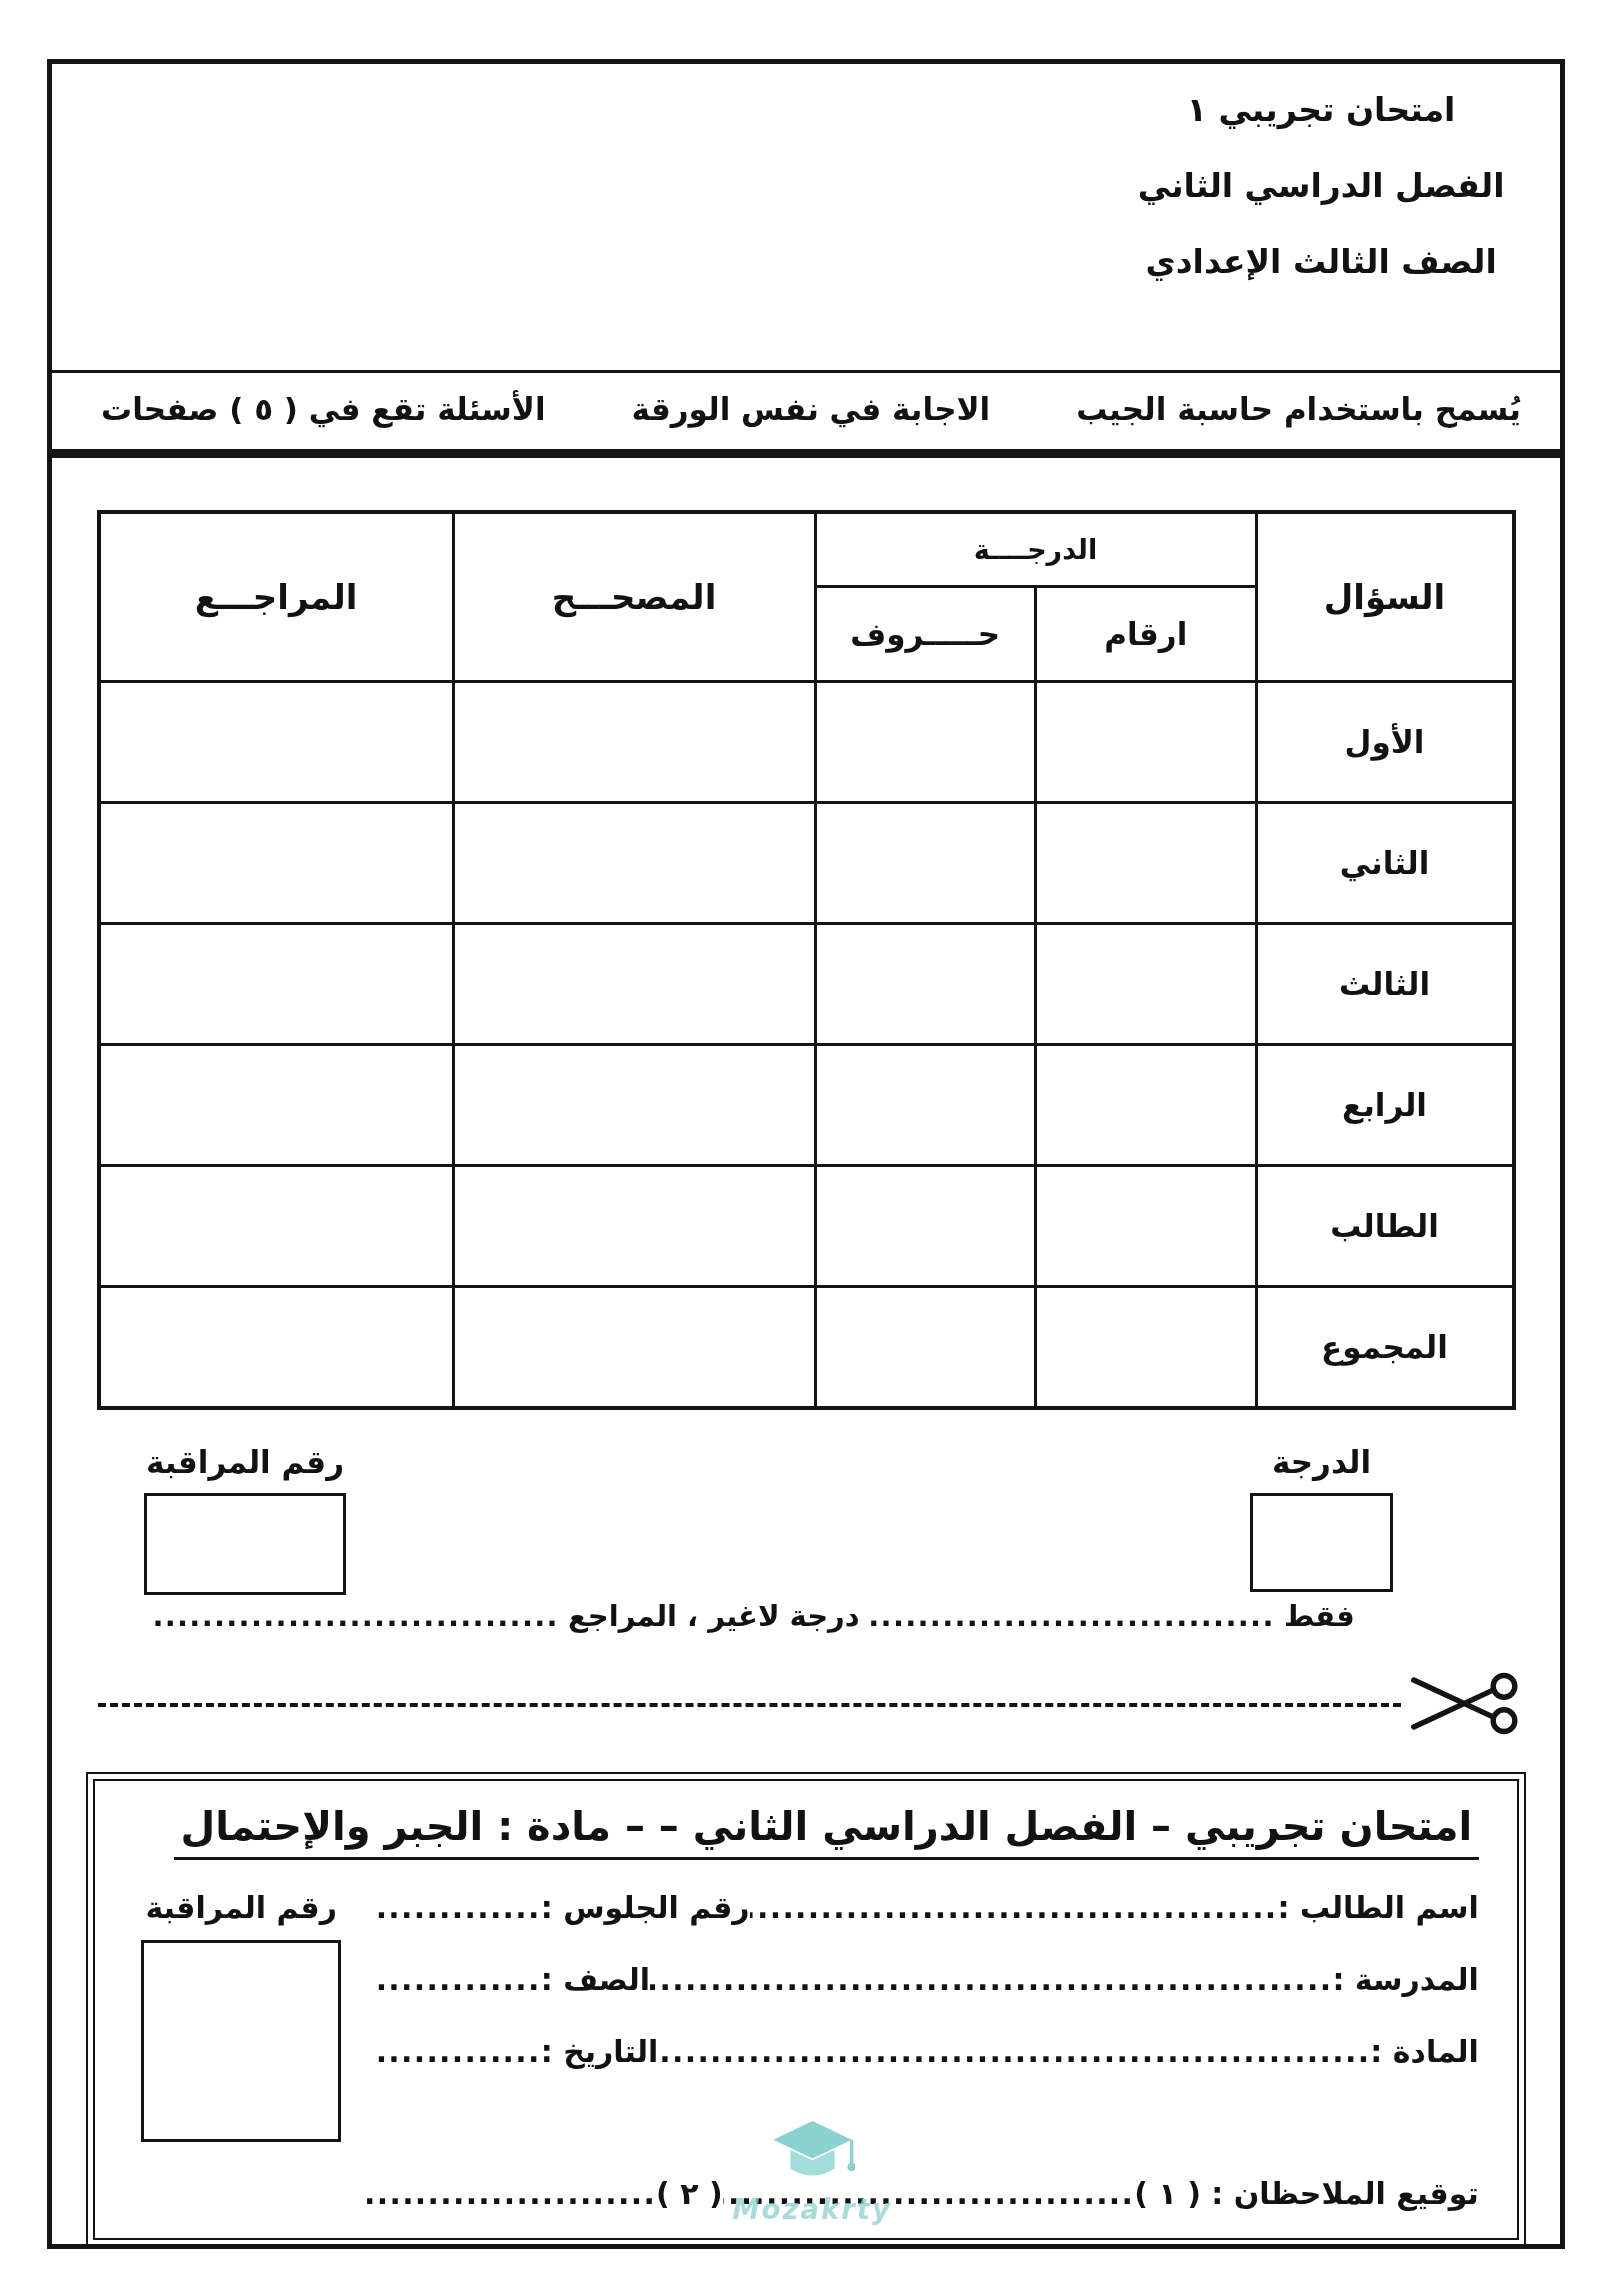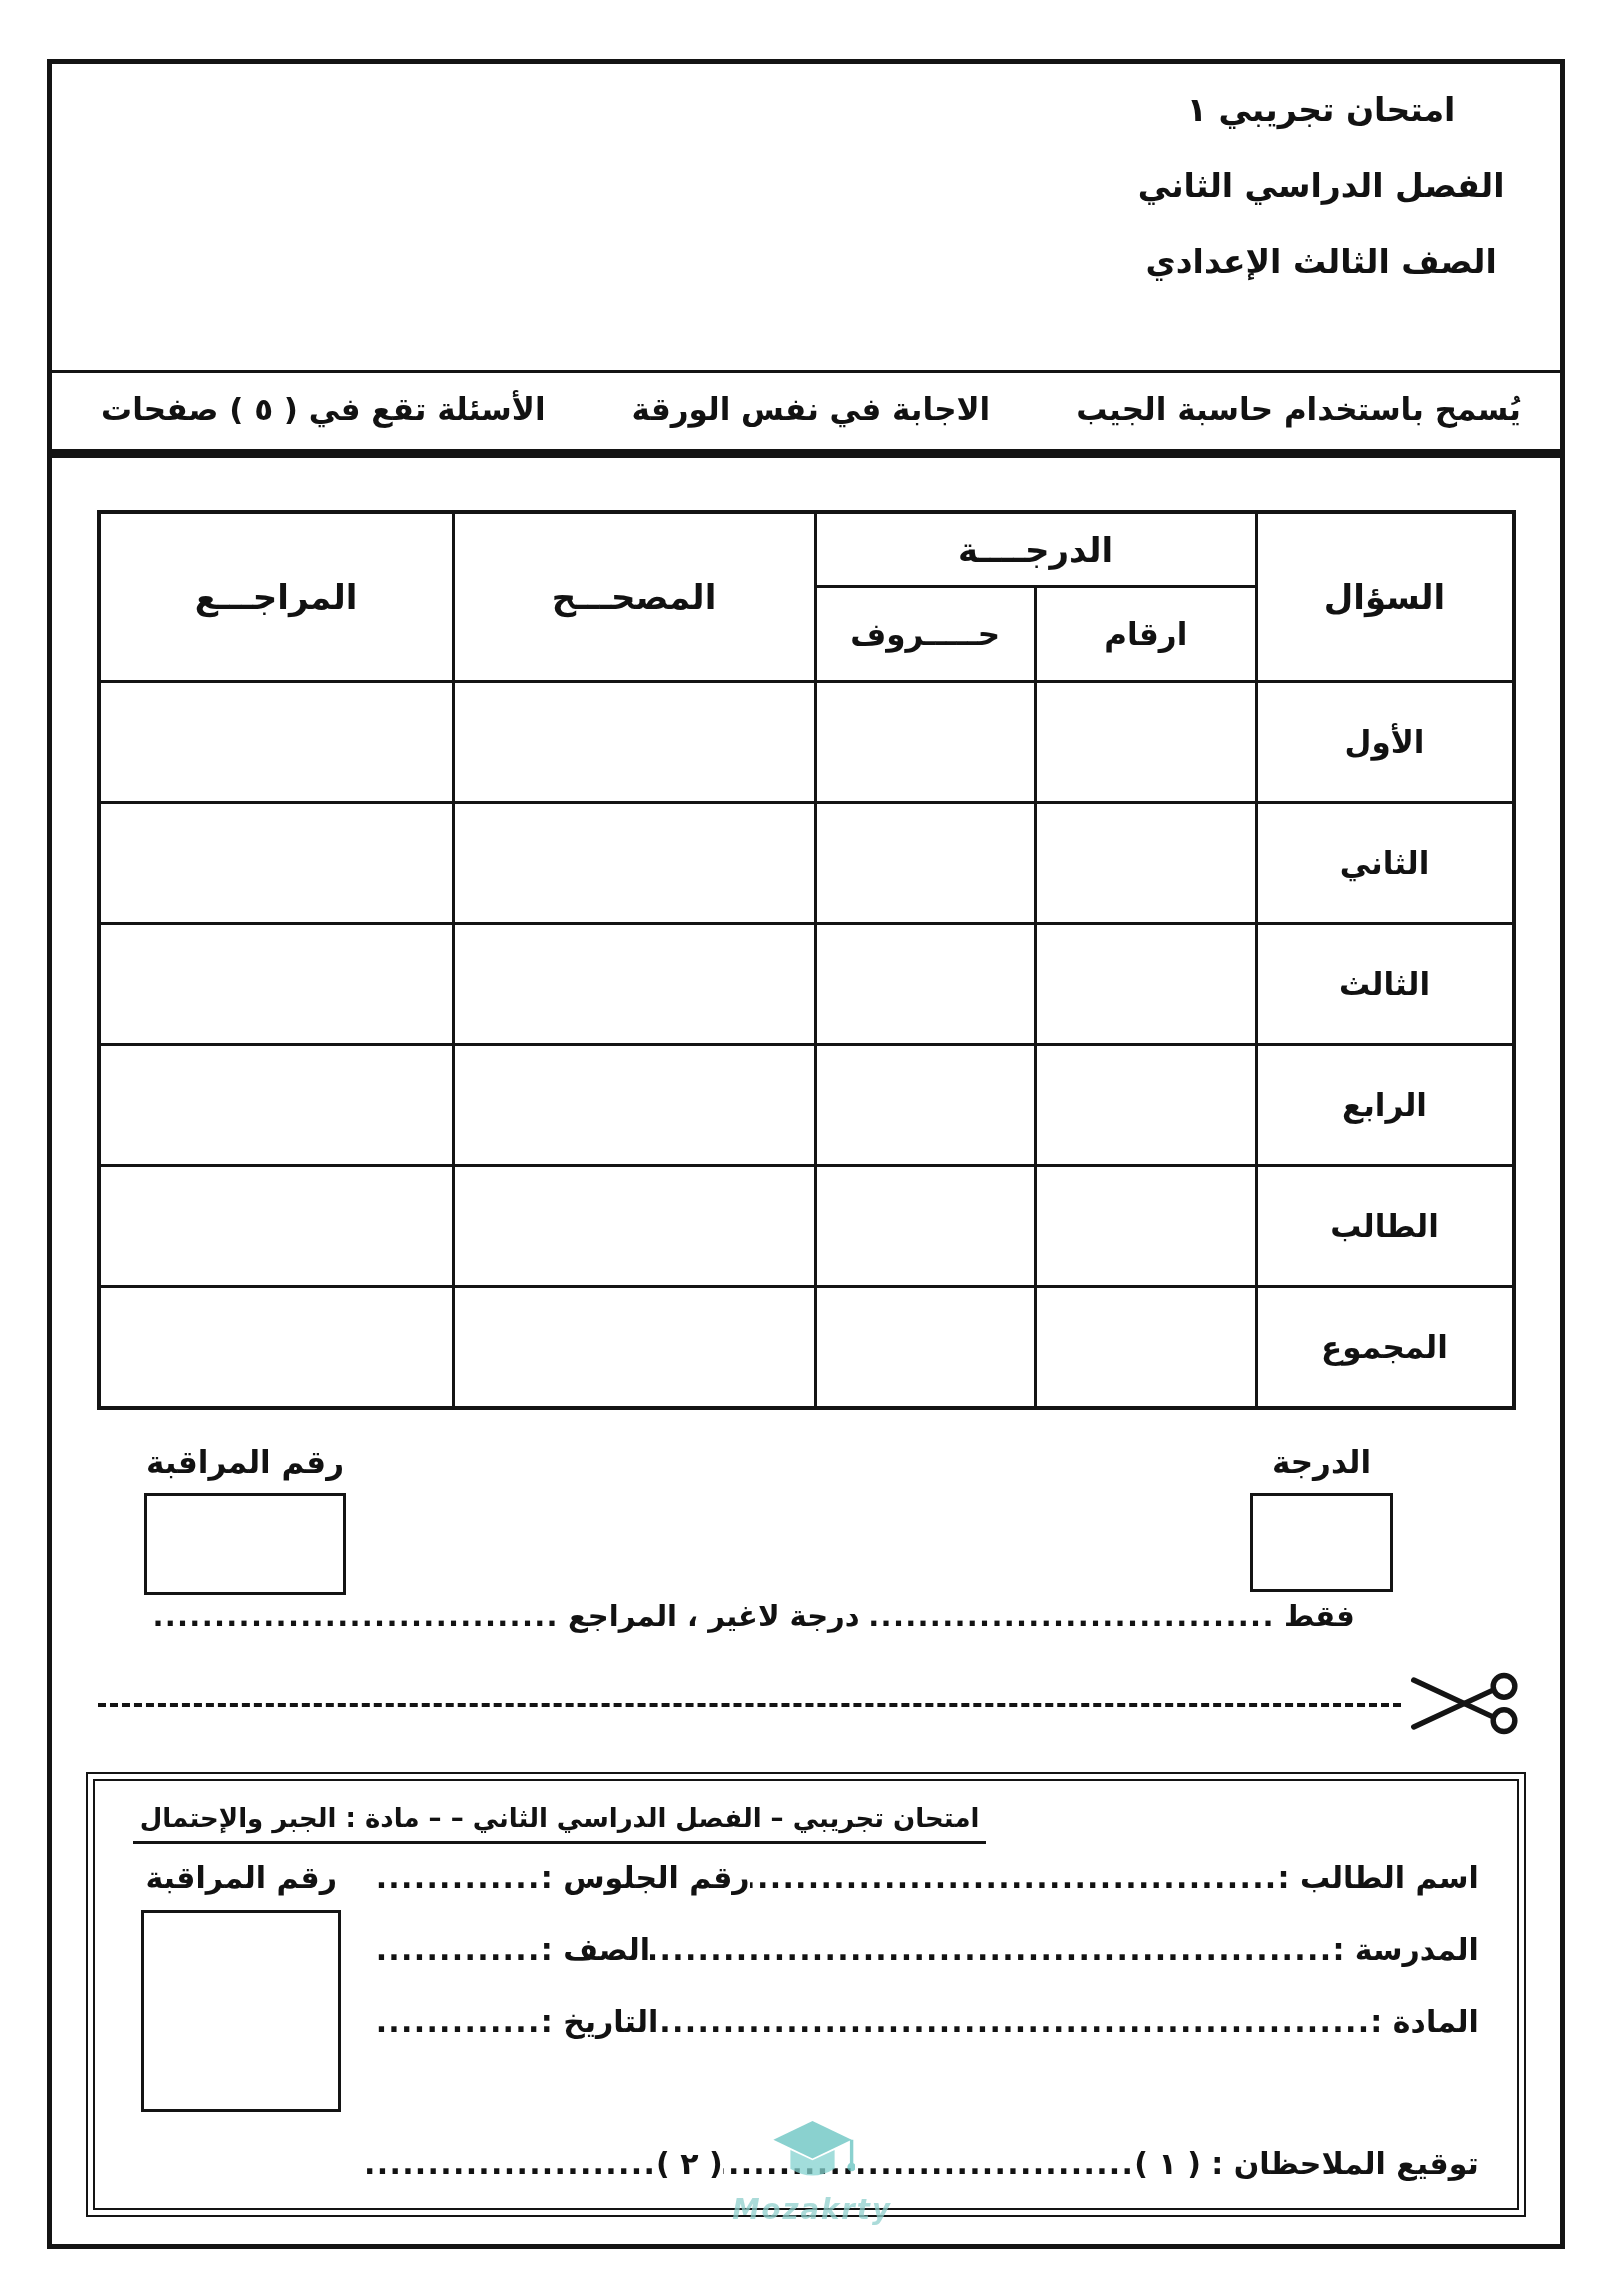--- a/index.html
+++ b/index.html
@@ -27,21 +27,21 @@
   
   .score-table{margin:52px auto 0;border-collapse:collapse;table-layout:fixed;width:1419px;}
   .score-table th,.score-table td{border:3.3px solid #141414;font-weight:bold;
     text-align:center;vertical-align:middle;background:#fff;}
   .score-table{border:4.6px solid #141414;}
   .col-q{width:252px;}
   .col-num{width:147px;}
   .col-let{width:314px;}
   .col-cor{width:357px;}
   .col-rev{width:349px;}
-  .h-top{height:69px;font-size:34px;}
+  .h-top{height:69px;font-size:27px;}
   .h-sub{height:90px;font-size:31px;}
   .h-span{font-size:34px;}
   .data-row td{height:116px;}
   .row-label{font-size:31px;}
   
   .grade-sec{padding:34px 167px 0 92px;display:flex;justify-content:space-between;}
   .g-col{display:flex;flex-direction:column;align-items:center;gap:13px;
     font-size:31px;font-weight:bold;}
   .g-box{width:137px;height:93px;border:3.9px solid #141414;background:#fff;}
   .m-box{width:196px;height:96px;border:3.9px solid #141414;background:#fff;}
@@ -50,21 +50,21 @@
   .dots{overflow:hidden;white-space:nowrap;min-width:0;letter-spacing:1.3px;}
   .only-line .grow{flex:1;}
   .only-line .fixed-word{white-space:nowrap;padding:0 9.2px;}
   
   .cutline{display:flex;align-items:center;margin:38px 31px 0 46px;}
   .scissors-icon{flex:0 0 auto;margin-left:3.9px;}
   .cut-dashes{flex:1;border-top:4.6px dashed #141414;height:0;}
   
   .slip{margin:34px 34px 0;border:2.6px solid #141414;padding:5.2px;}
   .slip-inner{border:2.6px solid #141414;padding:22px 38px 27.5px;}
-  .slip-title{text-align:left;font-size:26px;font-weight:bold;margin-bottom:27px;}
+  .slip-title{text-align:right;font-size:40px;font-weight:bold;margin-bottom:41px;}
   .slip-title span{border-bottom:3.9px solid #141414;padding:0 6.5px 7.9px;}
   .slip-body{display:flex;gap:27.5px;}
   .slip-fields{flex:1;display:flex;flex-direction:column;gap:37px;
     font-size:30px;font-weight:bold;min-width:0;}
   .f-row{display:flex;align-items:baseline;min-width:0;}
   .f-label{white-space:nowrap;}
   .f-dots{flex:1;overflow:hidden;white-space:nowrap;min-width:0;letter-spacing:1.3px;}
   .f-dots.short{flex:0 0 164px;}
   .slip-monitor{width:216px;display:flex;flex-direction:column;align-items:center;
     gap:14.4px;font-size:30px;font-weight:bold;}

